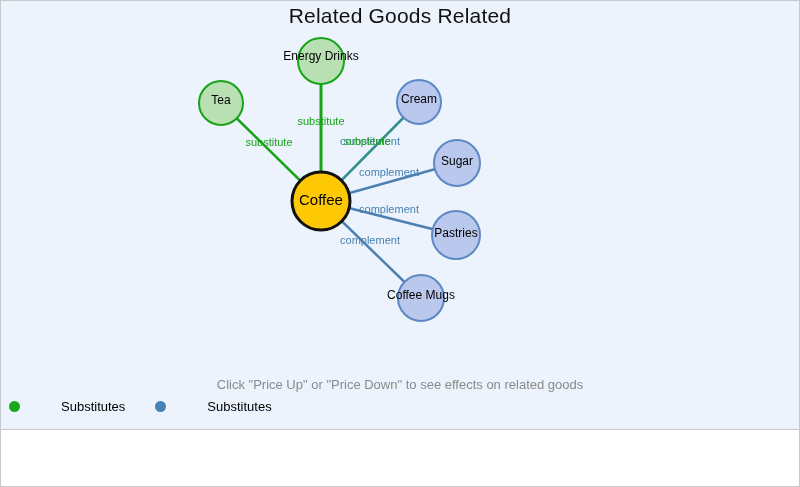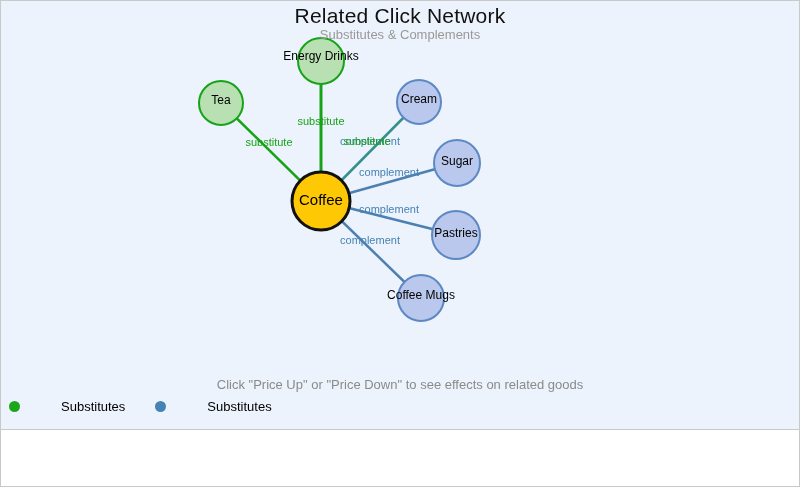--- a/index.html
+++ b/index.html
@@ -71,22 +71,21 @@
       <text x="320" y="59.32" fill="#000000" font-size="12" text-anchor="middle">Energy Drinks</text>
       <circle cx="418" cy="101" r="22" fill="#b9c8ec" stroke="#5c88c4" stroke-width="2"></circle>
       <text x="418" y="102.32" fill="#000000" font-size="12" text-anchor="middle">Cream</text>
       <circle cx="456" cy="162" r="23" fill="#b9c8ec" stroke="#5c88c4" stroke-width="2"></circle>
       <text x="456" y="164.32" fill="#000000" font-size="12" text-anchor="middle">Sugar</text>
       <circle cx="455" cy="234" r="24" fill="#b9c8ec" stroke="#5c88c4" stroke-width="2"></circle>
       <text x="455" y="236.32" fill="#000000" font-size="12" text-anchor="middle">Pastries</text>
       <circle cx="420" cy="297" r="23" fill="#b9c8ec" stroke="#5c88c4" stroke-width="2"></circle>
       <text x="420" y="298.32" fill="#000000" font-size="12" text-anchor="middle">Coffee Mugs</text>
     </svg>
-  <div class="title">Related Click Network</div>
-  <div class="subtitle">Substitutes &amp; Complements</div>
+  <div class="title">Related Goods Related</div>
   <div class="instruction">Click "Price Up" or "Price Down" to see effects on related goods</div>
   <div class="legend" id="legend">
       <span class="legend-item">
         <span class="legend-dot" style="background: rgb(28, 166, 28);"></span>
         <span>Substitutes</span>
       </span>
       <span class="legend-item">
         <span class="legend-dot" style="background: rgb(70, 130, 180);"></span>
         <span>Substitutes</span>
       </span>

